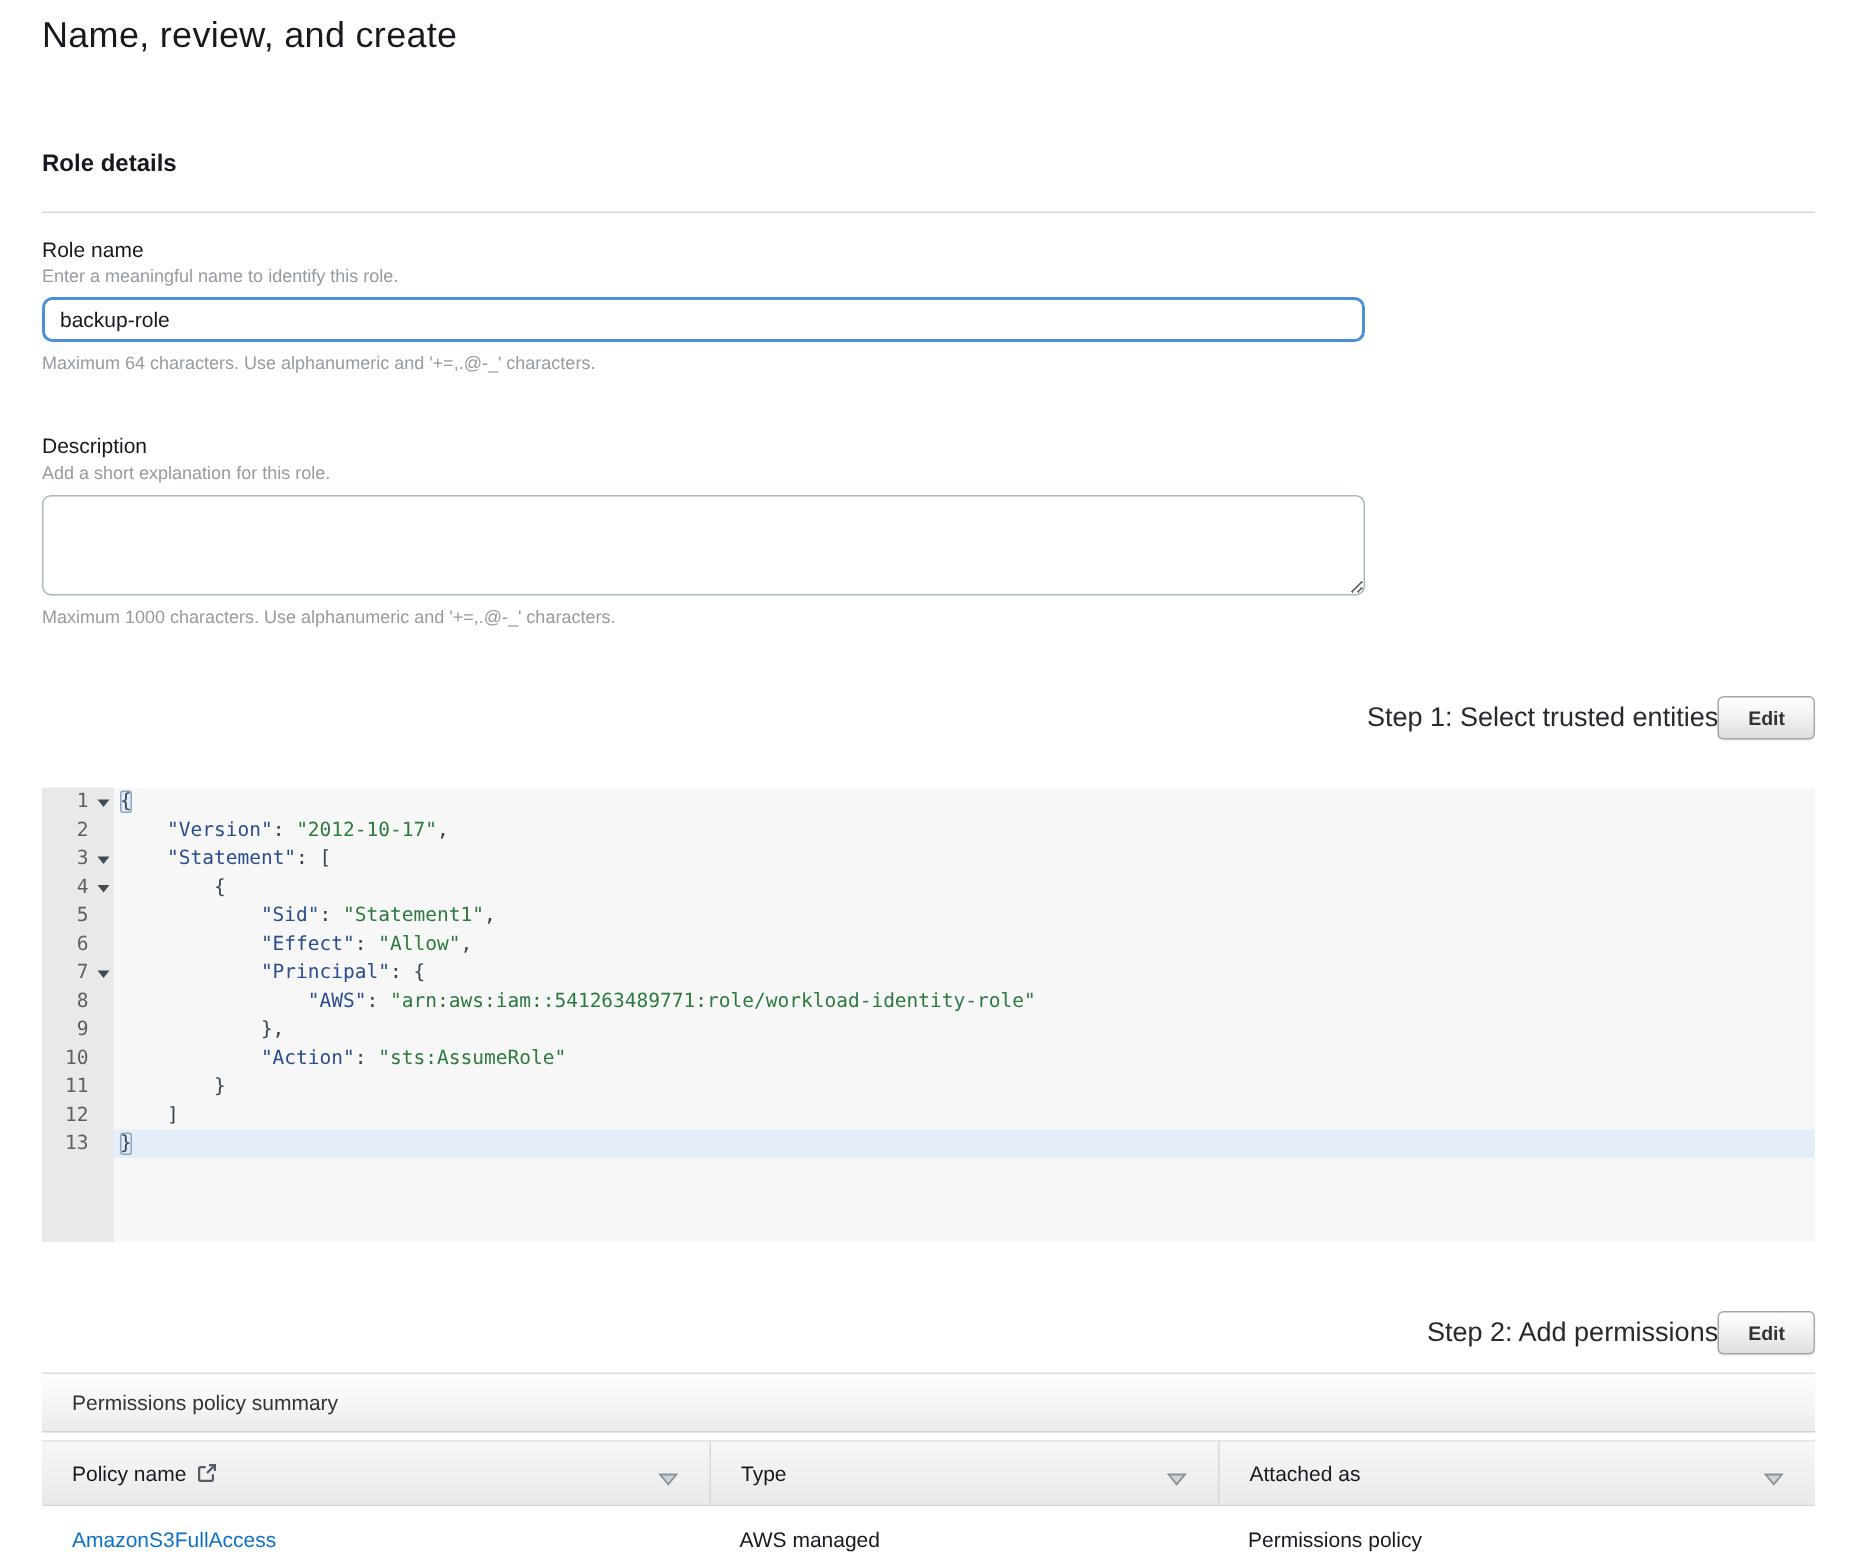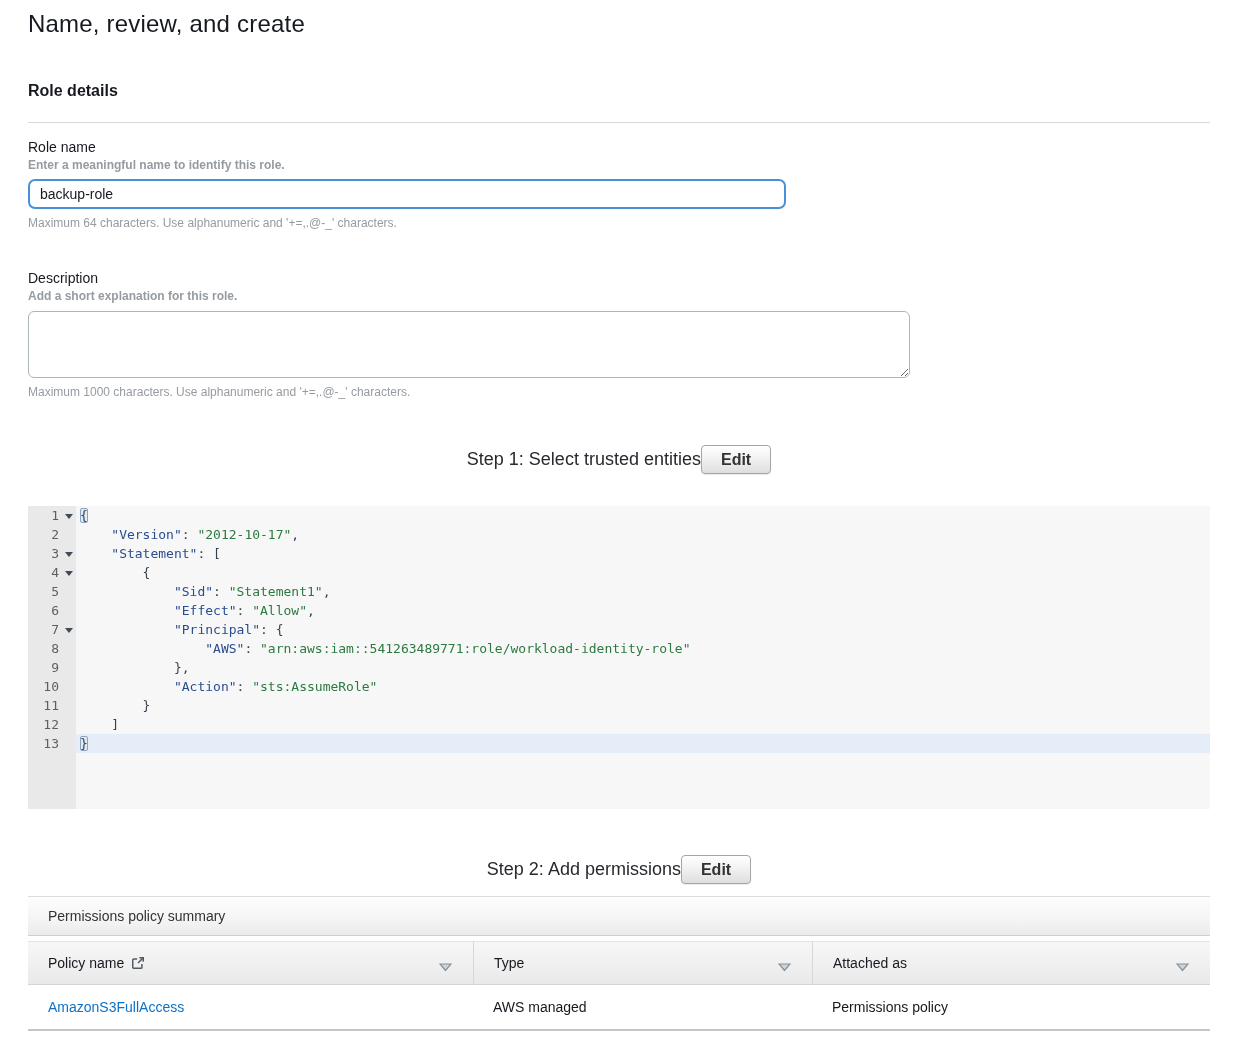--- a/index.html
+++ b/index.html
@@ -6,31 +6,31 @@
   html, body { background: #ffffff; width: 1242px; }
   body {
     font-family: "Liberation Sans", sans-serif;
     color: #16191f;
   }
   .container { padding: 10px 32px 20px 28px; width: 1242px; }
 
   .page-title { font-size: 24px; font-weight: 400; color: #16191f; letter-spacing: 0.2px; }
 
   
-  .section-heading { font-size: 16px; font-weight: 700; margin-top: 44px; }
+  .section-heading { font-size: 16px; font-weight: 700; margin-top: 63px; }
   .divider { border: none; border-top: 1px solid #d5dbdb; margin-top: 22px; }
 
   .field { margin-top: 16px; }
   .field-label { font-size: 14px; color: #16191f; }
-  .field-help { font-size: 12px; color: #959ba1; margin-top: 3px; font-weight: bold; }
+  .field-help { font-size: 12px; color: #959ba1; margin-top: 3px; }
   .field-constraint { font-size: 12px; color: #959ba1; margin-top: 7px; }
 
   .text-input {
     display: block;
-    width: 758px; height: 30px;
+    width: 882px; height: 30px;
     margin-top: 7px;
     padding: 0 10px;
     font-family: "Liberation Sans", sans-serif;
     font-size: 14px; color: #16191f;
     background: #fff;
     border: 2px solid #4a90d9;
     border-radius: 7px;
     outline: none;
   }
   .description-field { margin-top: 40px; }
@@ -43,27 +43,27 @@
     font-size: 14px; color: #16191f;
     background: #fff;
     border: 1px solid #aab7b8;
     border-radius: 6px;
     resize: vertical;
     outline: none;
   }
 
   
   .step-header {
-    display: flex; align-items: center; justify-content: center;
+    display: flex; align-items: center; justify-content: flex-end;
     margin-top: 46px;
   }
   .step-heading { font-size: 18px; font-weight: 400; color: #26292e; }
   .edit-button {
     font-family: "Liberation Sans", sans-serif;
-    font-size: 16px; font-weight: 700; color: #333;
+    font-size: 13px; font-weight: 700; color: #333;
     height: 29px; padding: 0 19px;
     background: linear-gradient(180deg, #ffffff 0%, #f2f2f2 45%, #dedede 100%);
     border: 1px solid #a5a5a5;
     border-radius: 4px;
     box-shadow: 0 1px 1px rgba(0,0,0,0.08);
     cursor: pointer;
   }
 
   
   .editor {

